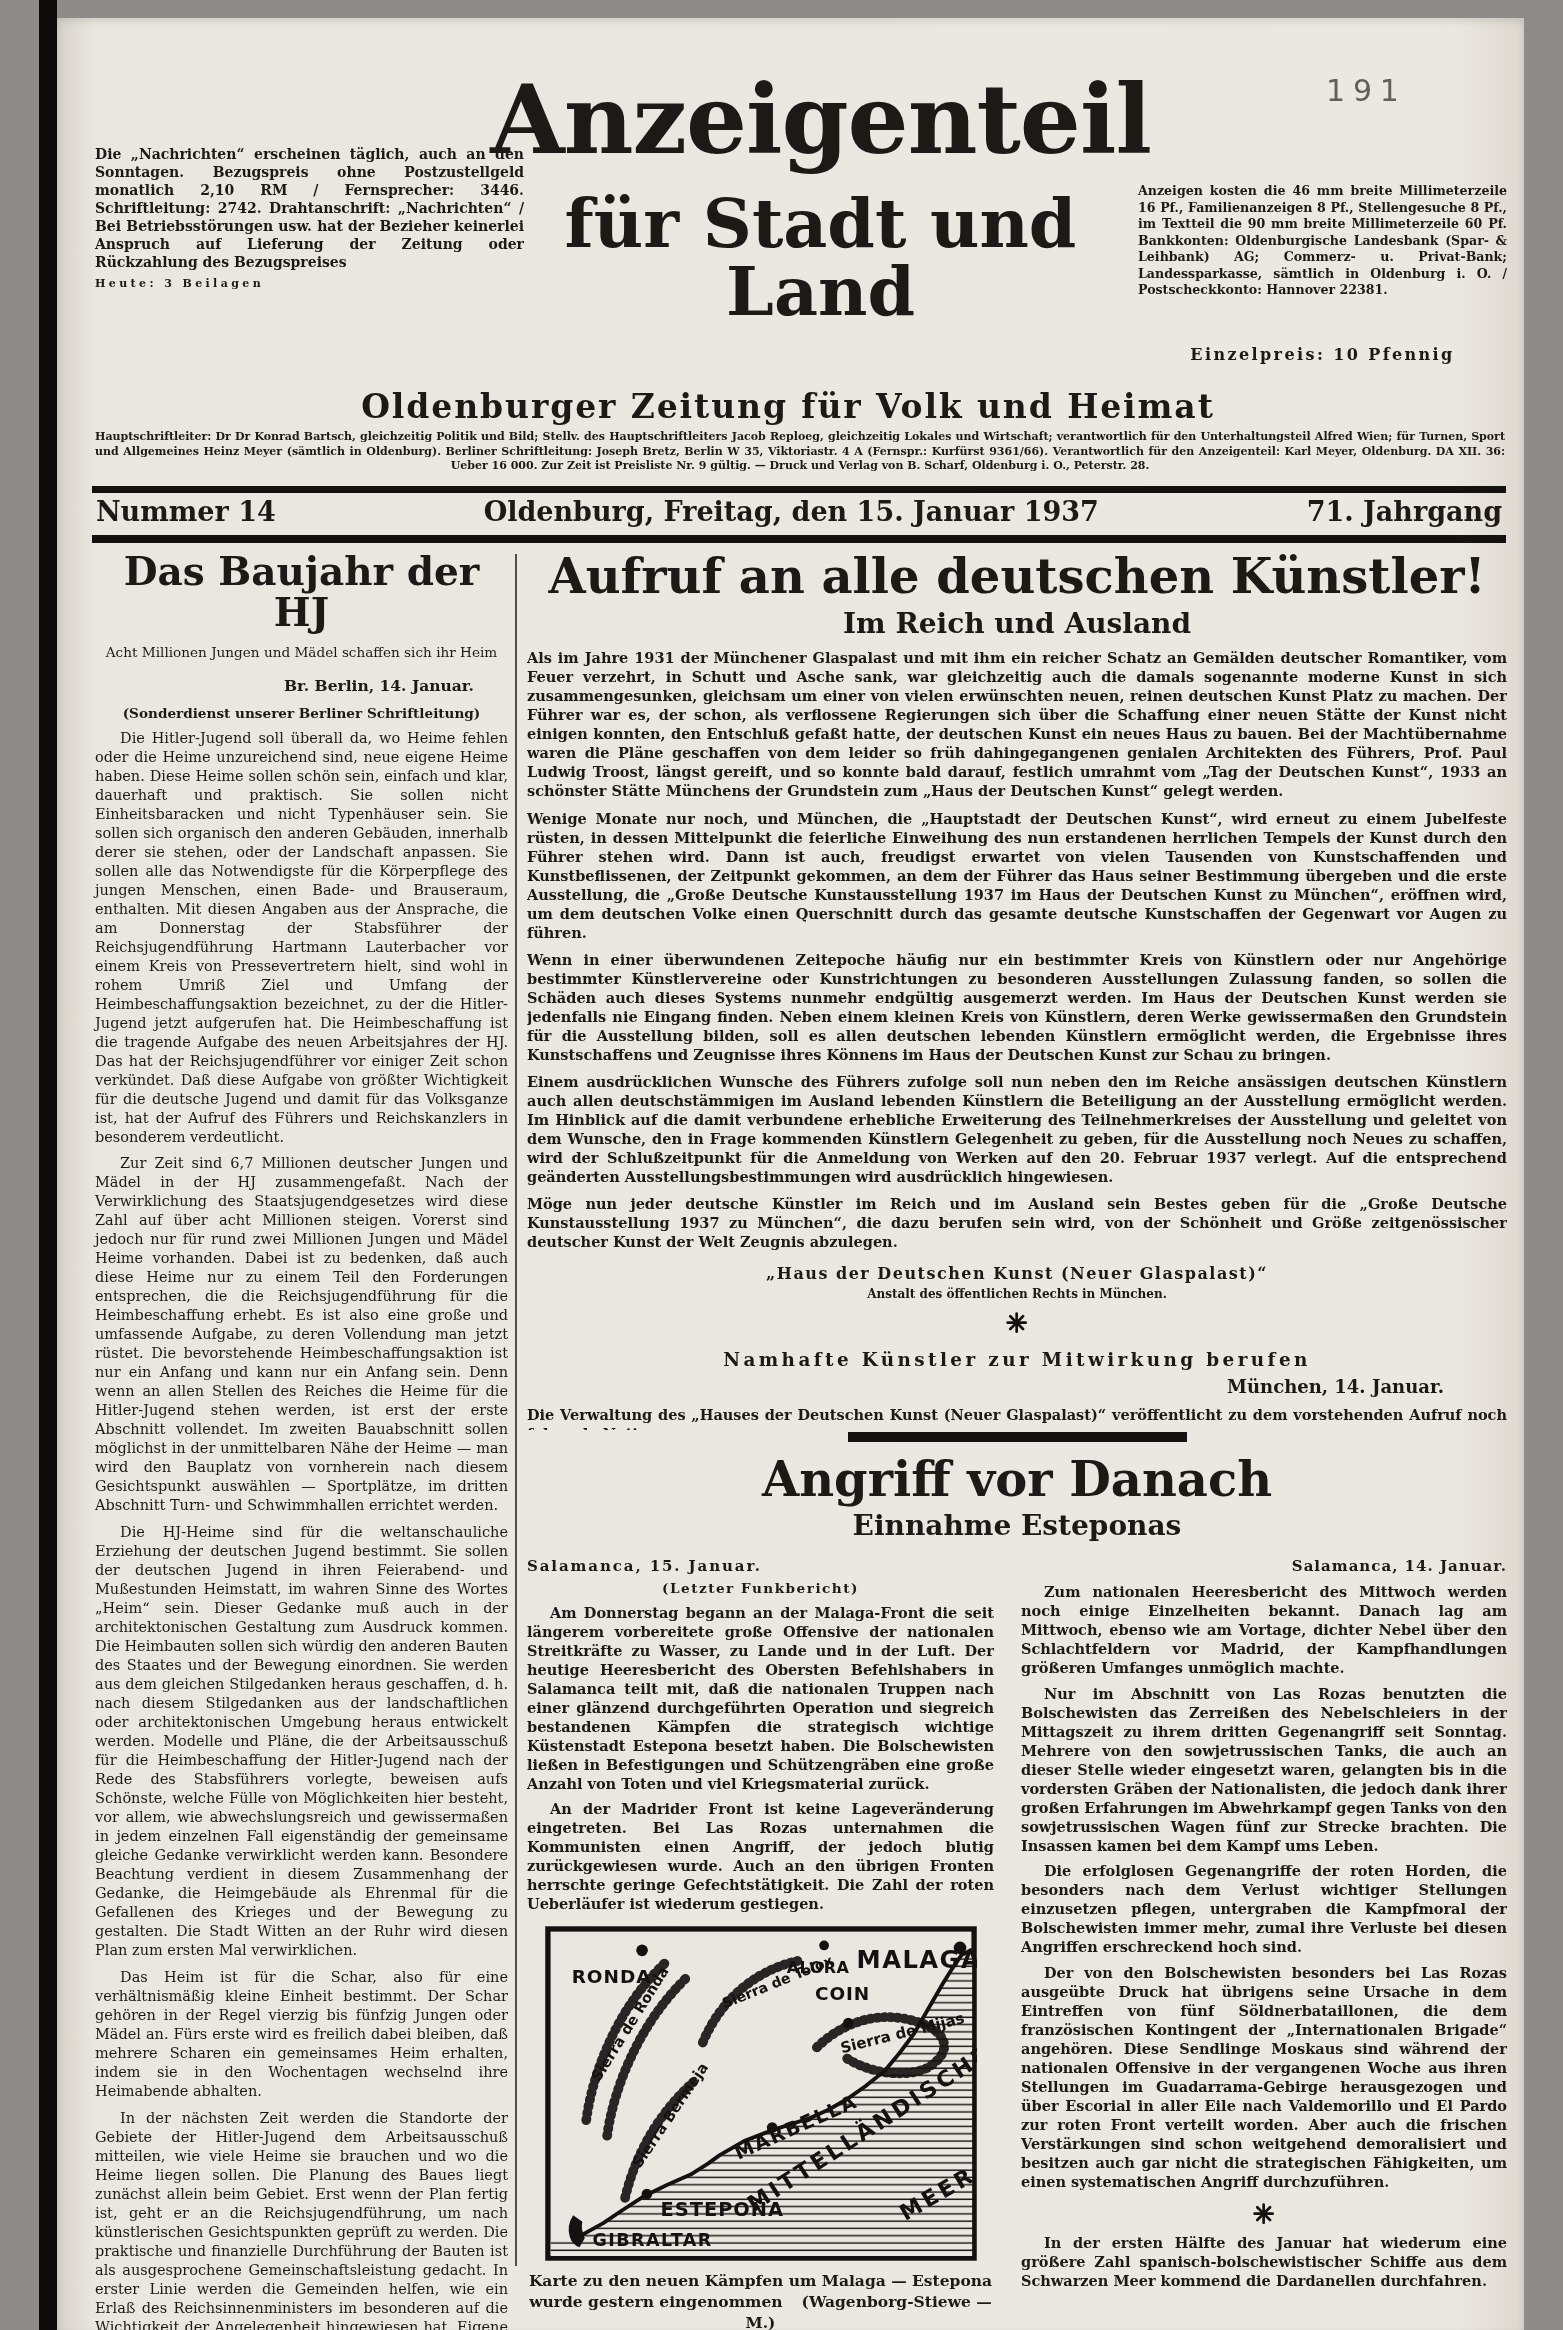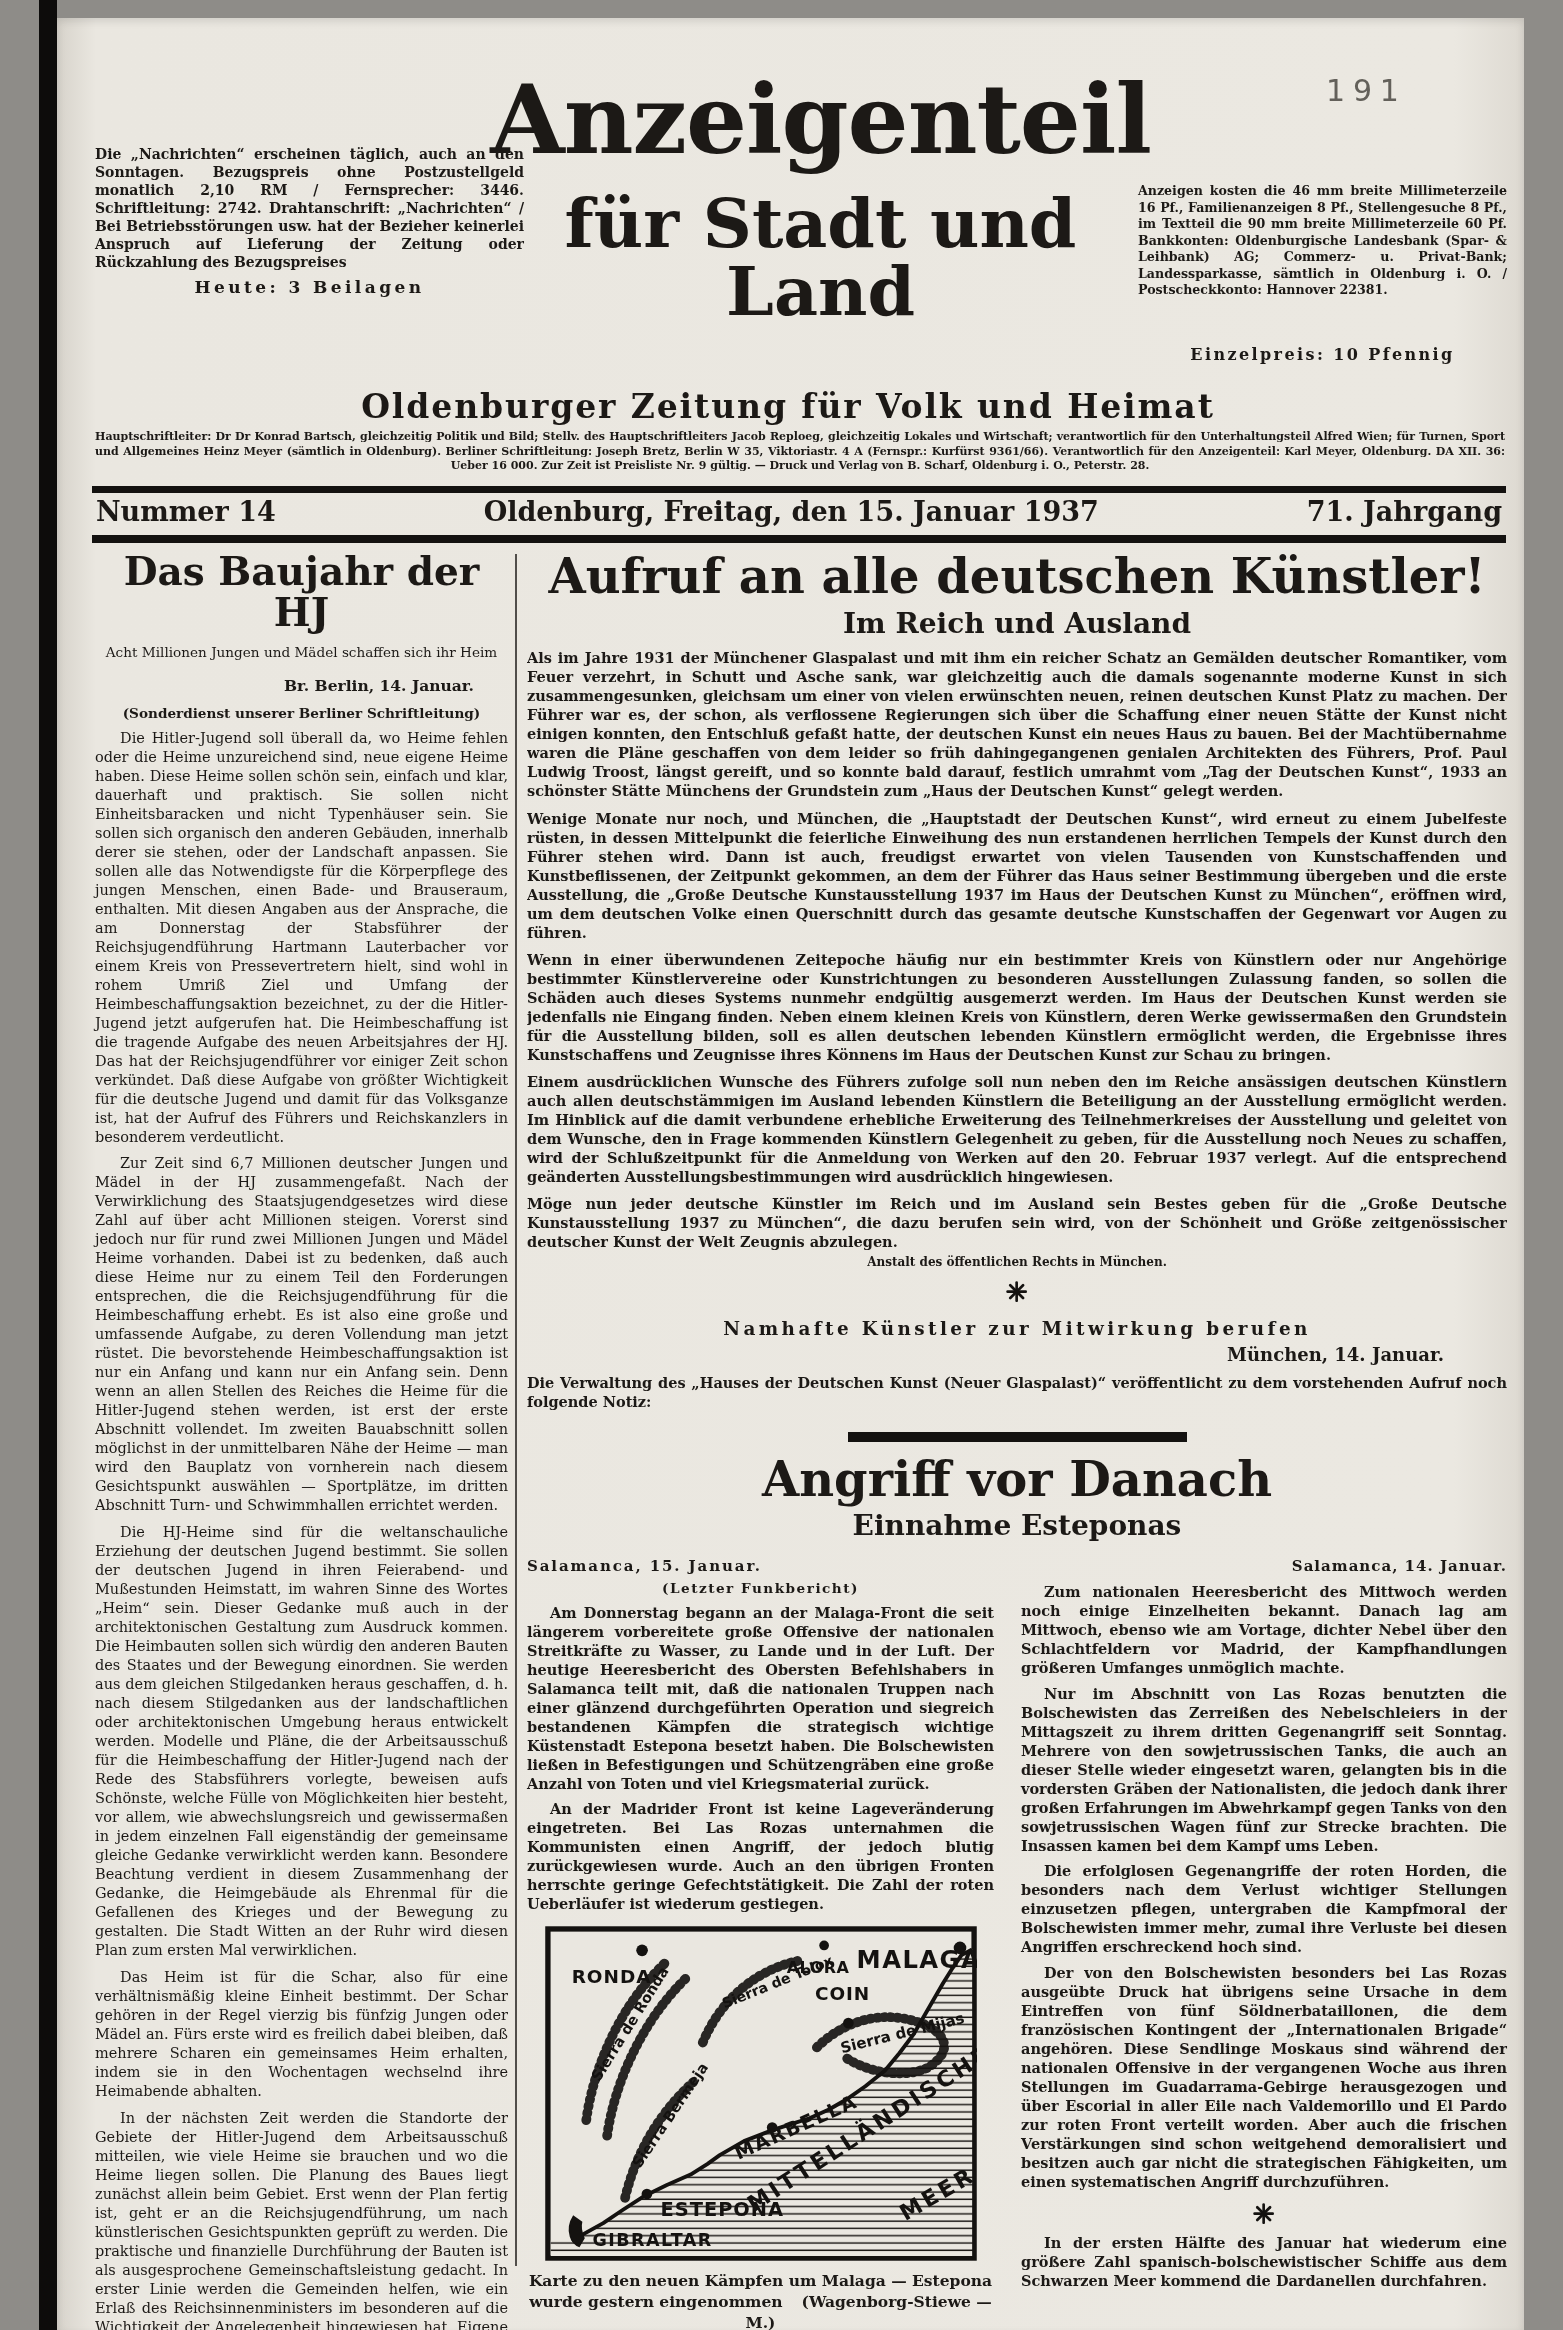--- a/index.html
+++ b/index.html
@@ -15,21 +15,21 @@
     position:absolute;left:57px;top:17.5px;width:1467px;height:2313px;
     background:linear-gradient(90deg,#d7d3cb 0,#eae7e0 39px,#ebe8e1 1397px,#ddd9d1 100%);
     box-shadow:inset 0 2.9px 8.7px rgba(0,0,0,.12);
   }
   .abs{position:absolute;}
   .frak{font-family:"DejaVu Serif","Liberation Serif",serif;font-weight:bold;}
   .body-text{font-family:"DejaVu Serif","Liberation Serif",serif;text-align:justify;hyphens:auto;}
 
   
   .left-notice{left:95px;top:145px;width:429px;font-size:14px;line-height:18px;font-weight:bold;}
-  .left-notice-highlight{left:95px;top:277px;width:429px;text-align:center;font-size:17px;font-weight:bold;letter-spacing:3.4px;}
+  .left-notice-highlight{left:95px;top:277px;width:429px;text-align:left;font-size:11px;font-weight:bold;letter-spacing:3.4px;}
   .masthead{left:481px;top:72px;width:679px;text-align:center;line-height:1;}
   .masthead .l1{font-size:96px;letter-spacing:-1px;}
   .masthead .l2{font-size:68px;margin-top:21.3px;letter-spacing:0px;}
   .stamp{left:1326px;top:73px;width:145px;font-family:"DejaVu Sans","Liberation Sans",sans-serif;
          font-size:30px;color:#63605a;letter-spacing:7.8px;}
   .right-notice{left:1138px;top:183px;width:369px;font-size:12.6px;line-height:16.5px;font-weight:bold;}
   .right-notice-highlight{left:1138px;top:345px;width:369px;text-align:center;font-size:16px;font-weight:bold;letter-spacing:2.4px;}
   .subtitle{left:291px;top:387px;width:994px;text-align:center;font-size:33px;font-weight:bold;letter-spacing:1.9px;}
   .imprint{left:95px;top:430px;width:1410px;font-size:11px;line-height:14.5px;font-weight:bold;
            text-align:justify;text-align-last:center;}
@@ -126,20 +126,21 @@
 </div>
 
 <div class="abs art-artists">
   <div class="headline frak">Aufruf an alle deutschen Künstler!</div>
   <div class="subhead frak">Im Reich und Ausland</div>
   <p class="body-text">Als im Jahre 1931 der Münchener Glaspalast und mit ihm ein reicher Schatz an Gemälden deutscher Romantiker, vom Feuer verzehrt, in Schutt und Asche sank, war gleichzeitig auch die damals sogenannte moderne Kunst in sich zusammengesunken, gleichsam um einer von vielen erwünschten neuen, reinen deutschen Kunst Platz zu machen. Der Führer war es, der schon, als verflossene Regierungen sich über die Schaffung einer neuen Stätte der Kunst nicht einigen konnten, den Entschluß gefaßt hatte, der deutschen Kunst ein neues Haus zu bauen. Bei der Machtübernahme waren die Pläne geschaffen von dem leider so früh dahingegangenen genialen Architekten des Führers, Prof. Paul Ludwig Troost, längst gereift, und so konnte bald darauf, festlich umrahmt vom „Tag der Deutschen Kunst“, 1933 an schönster Stätte Münchens der Grundstein zum „Haus der Deutschen Kunst“ gelegt werden.</p>
   <p class="body-text">Wenige Monate nur noch, und München, die „Hauptstadt der Deutschen Kunst“, wird erneut zu einem Jubelfeste rüsten, in dessen Mittelpunkt die feierliche Einweihung des nun erstandenen herrlichen Tempels der Kunst durch den Führer stehen wird. Dann ist auch, freudigst erwartet von vielen Tausenden von Kunstschaffenden und Kunstbeflissenen, der Zeitpunkt gekommen, an dem der Führer das Haus seiner Bestimmung übergeben und die erste Ausstellung, die „Große Deutsche Kunstausstellung 1937 im Haus der Deutschen Kunst zu München“, eröffnen wird, um dem deutschen Volke einen Querschnitt durch das gesamte deutsche Kunstschaffen der Gegenwart vor Augen zu führen.</p>
   <p class="body-text">Wenn in einer überwundenen Zeitepoche häufig nur ein bestimmter Kreis von Künstlern oder nur Angehörige bestimmter Künstlervereine oder Kunstrichtungen zu besonderen Ausstellungen Zulassung fanden, so sollen die Schäden auch dieses Systems nunmehr endgültig ausgemerzt werden. Im Haus der Deutschen Kunst werden sie jedenfalls nie Eingang finden. Neben einem kleinen Kreis von Künstlern, deren Werke gewissermaßen den Grundstein für die Ausstellung bilden, soll es allen deutschen lebenden Künstlern ermöglicht werden, die Ergebnisse ihres Kunstschaffens und Zeugnisse ihres Könnens im Haus der Deutschen Kunst zur Schau zu bringen.</p>
   <p class="body-text">Einem ausdrücklichen Wunsche des Führers zufolge soll nun neben den im Reiche ansässigen deutschen Künstlern auch allen deutschstämmigen im Ausland lebenden Künstlern die Beteiligung an der Ausstellung ermöglicht werden. Im Hinblick auf die damit verbundene erhebliche Erweiterung des Teilnehmerkreises der Ausstellung und geleitet von dem Wunsche, den in Frage kommenden Künstlern Gelegenheit zu geben, für die Ausstellung noch Neues zu schaffen, wird der Schlußzeitpunkt für die Anmeldung von Werken auf den 20. Februar 1937 verlegt. Auf die entsprechend geänderten Ausstellungsbestimmungen wird ausdrücklich hingewiesen.</p>
   <p class="body-text">Möge nun jeder deutsche Künstler im Reich und im Ausland sein Bestes geben für die „Große Deutsche Kunstausstellung 1937 zu München“, die dazu berufen sein wird, von der Schönheit und Größe zeitgenössischer deutscher Kunst der Welt Zeugnis abzulegen.</p>
+  <div class="sig1">„Haus der Deutschen Kunst (Neuer Glaspalast)“</div>
   <div class="sig2">Anstalt des öffentlichen Rechts in München.</div>
   <div class="star-wrap">
     <svg viewBox="0 0 40 40">
       <g stroke="#141210" stroke-width="5" stroke-linecap="round">
         <line x1="20" y1="3" x2="20" y2="37"></line>
           <line x1="3" y1="20" x2="37" y2="20"></line>
         <line x1="8" y1="8" x2="32" y2="32"></line>
           <line x1="32" y1="8" x2="8" y2="32"></line>
       </g>
     </svg>

